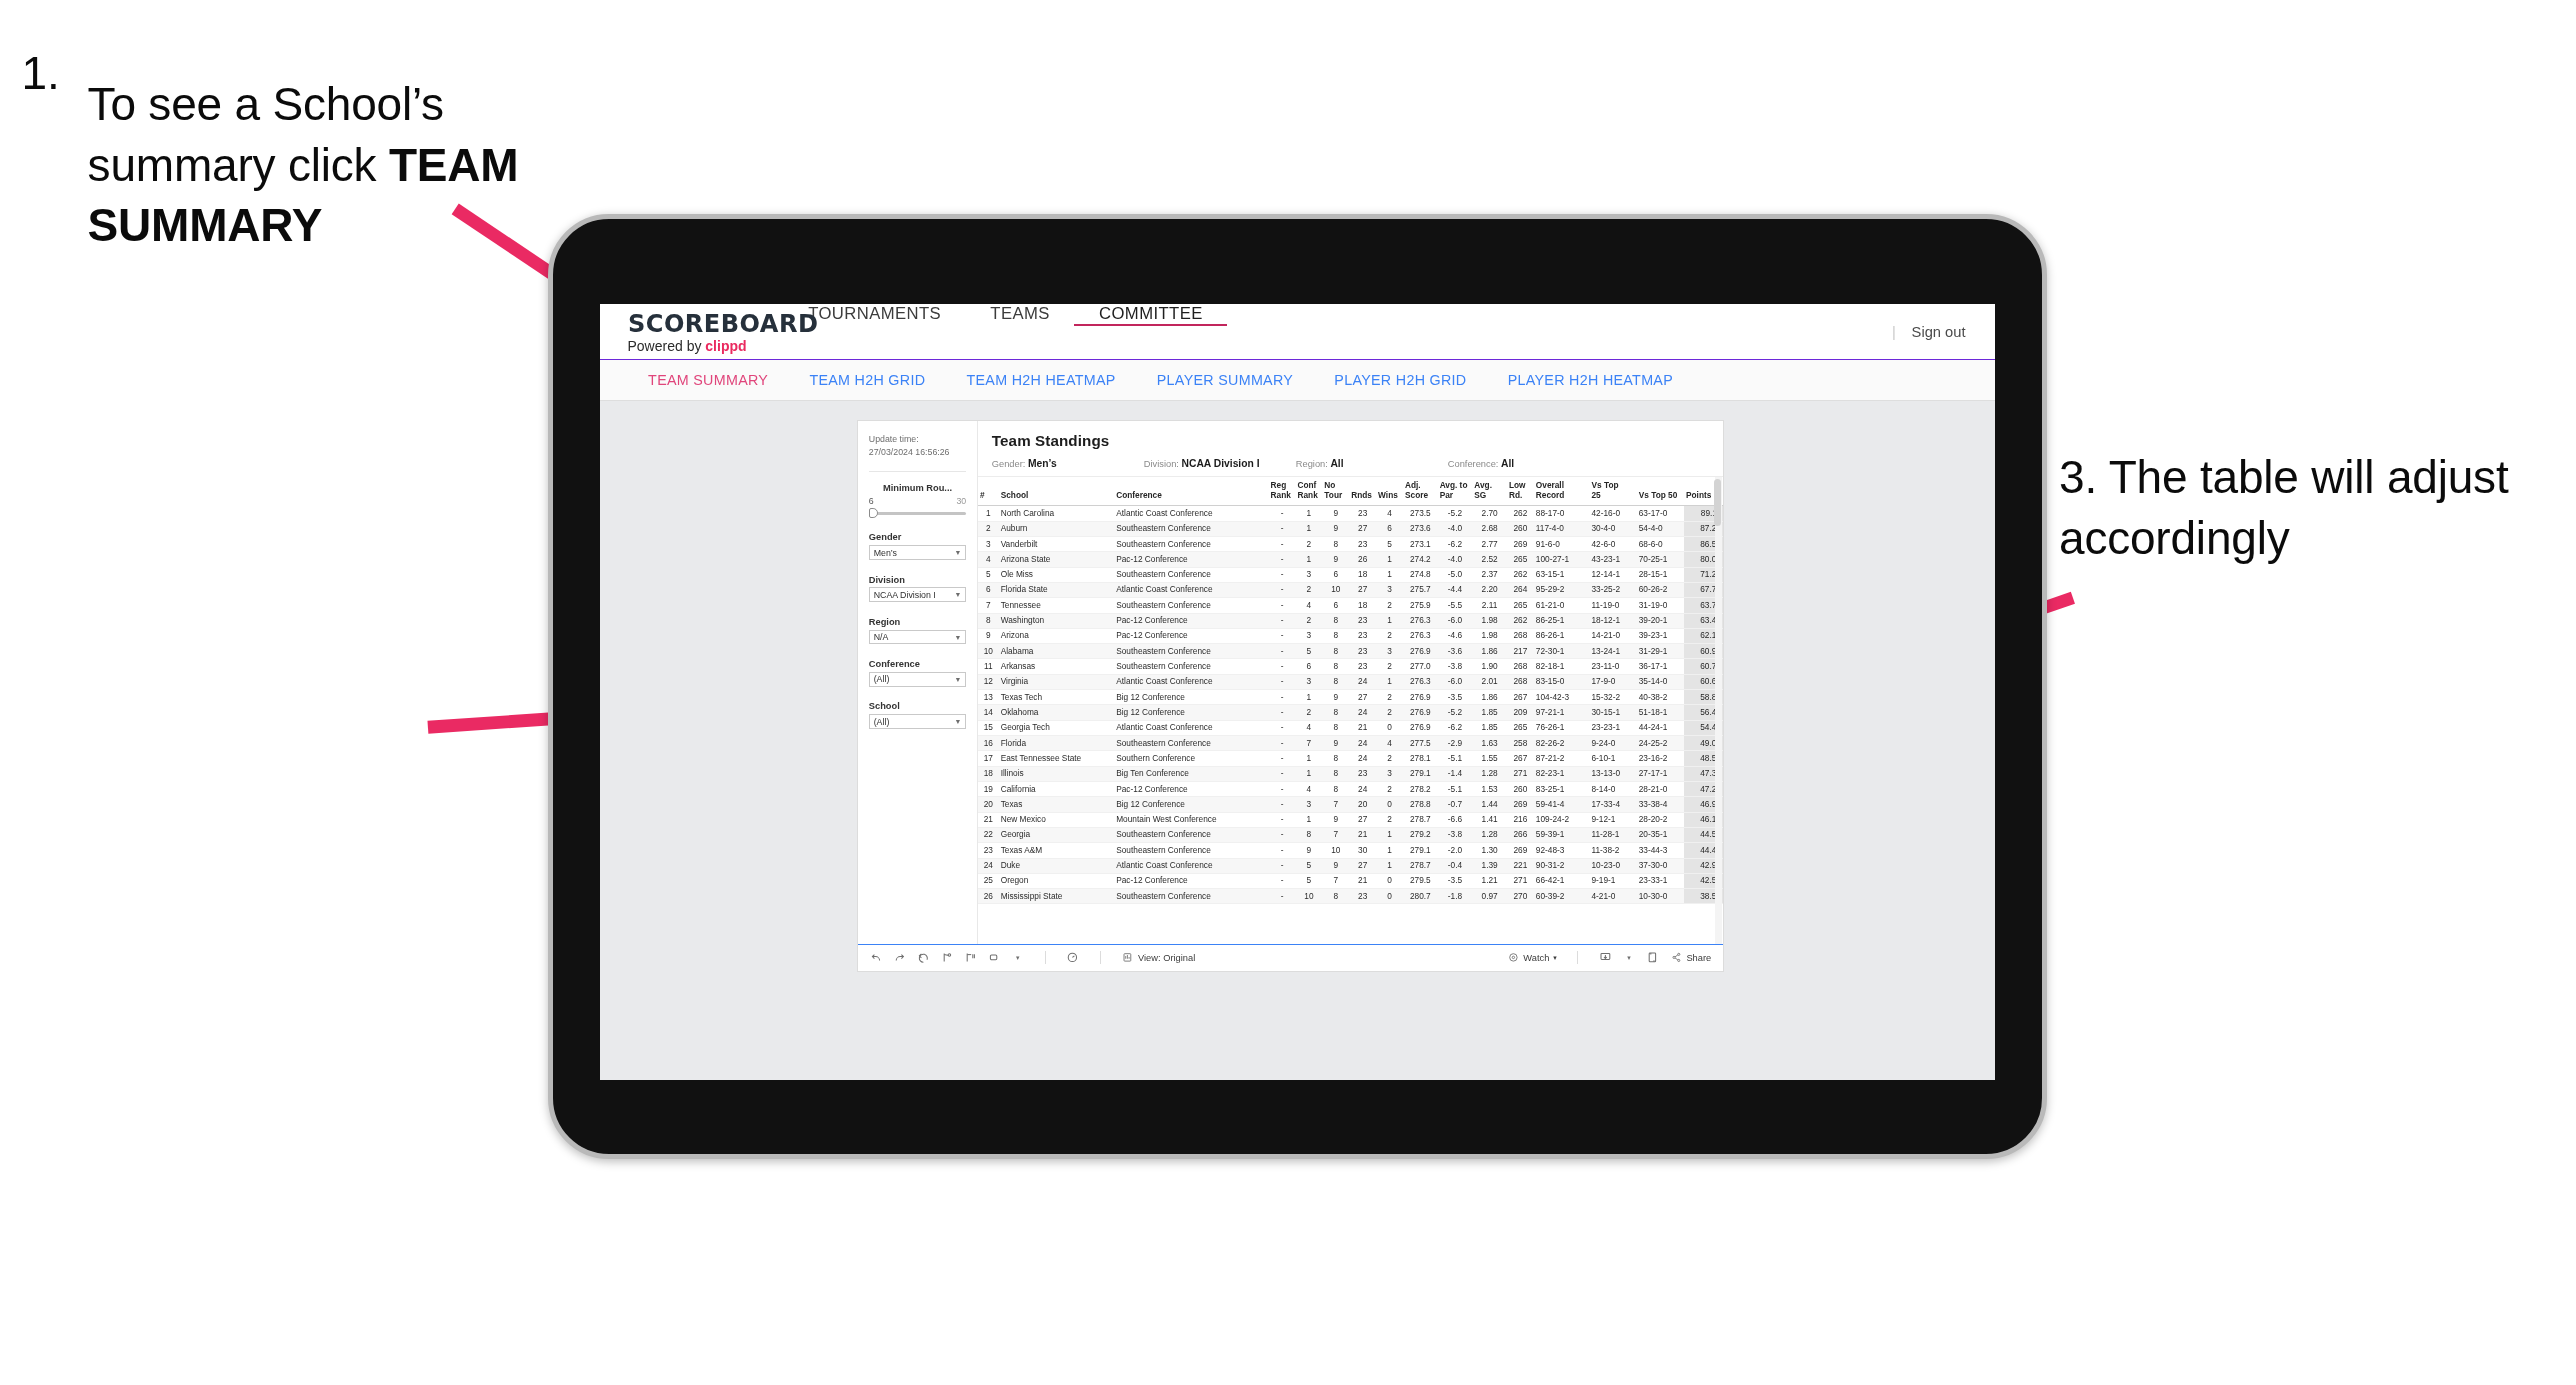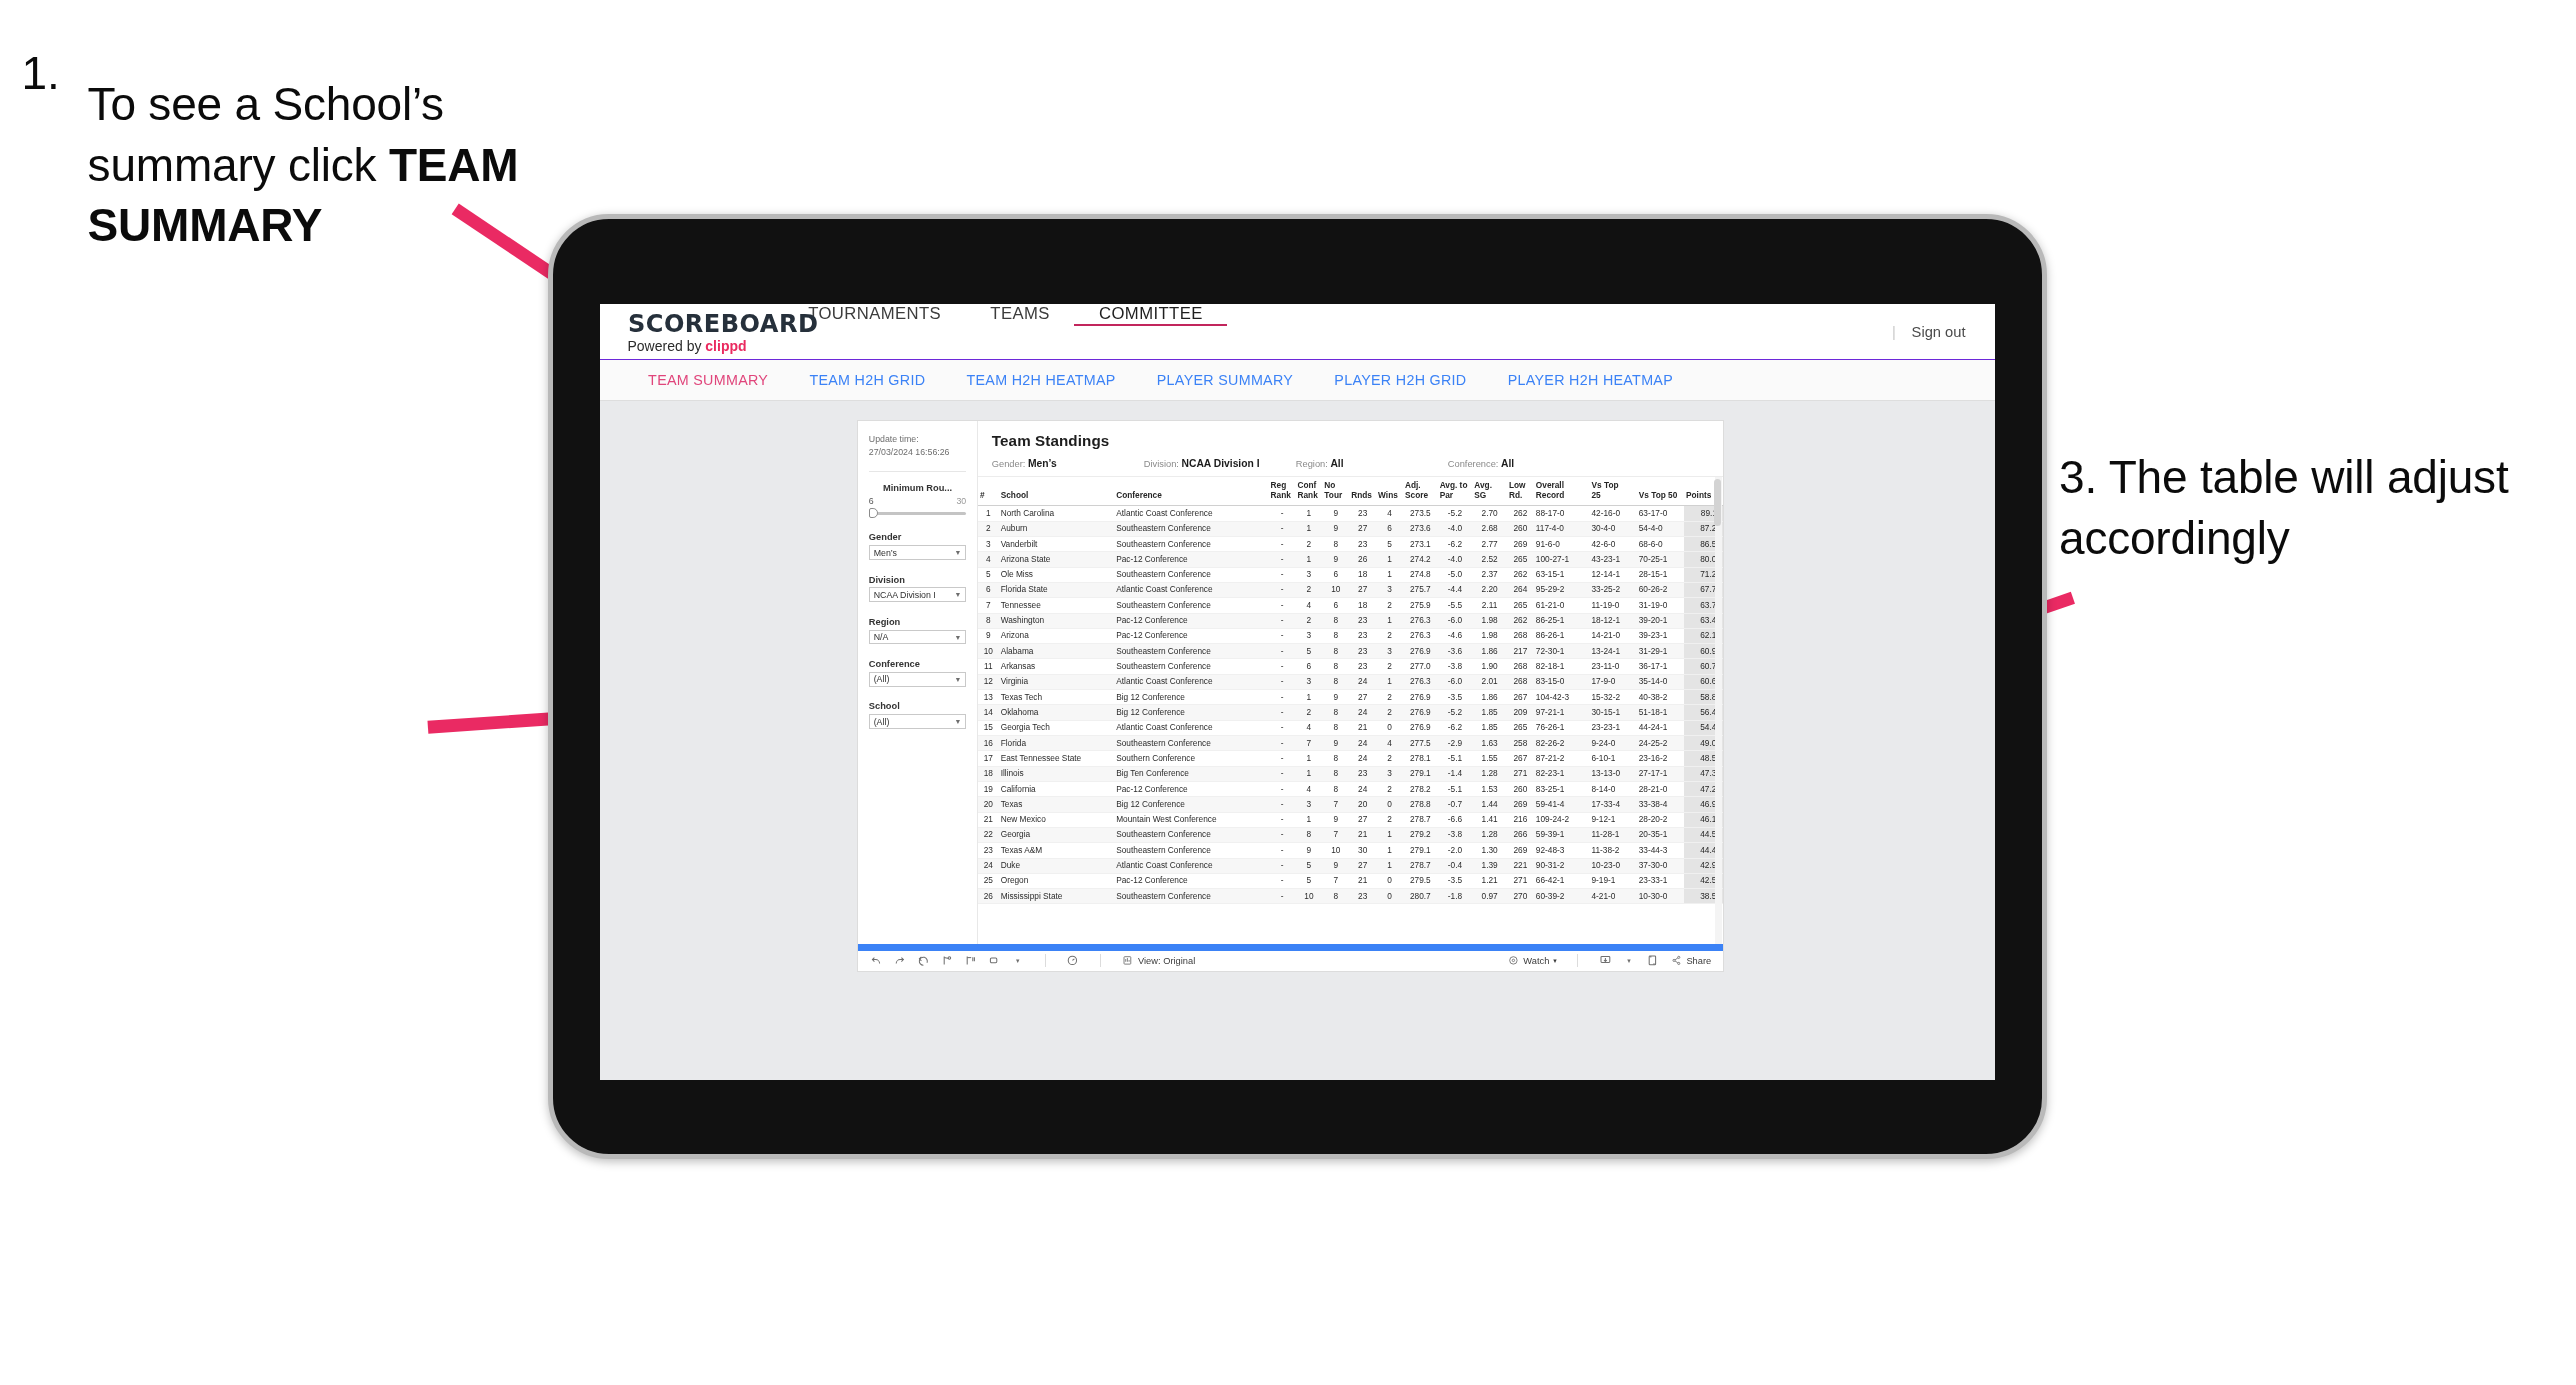--- a/index.html
+++ b/index.html
@@ -174,21 +174,21 @@
   .col-rec { width: 53px; }
   .col-vs { width: 45px; }
   .col-pts { width: 37px; }
 
   #vscroll { position: absolute; right: 1px; top: 2px; width: 6.9px; height: 47px; background: #d3d3d3; border-radius: 3.9px; }
   #vscroll-track { position: absolute; right: 1px; top: 0; bottom: 0; width: 6.9px; background: #f4f4f4; }
 
   
   #viz-toolbar {
     height: 27.5px; flex: 0 0 27.5px;
-    border-top: 7px solid #3b82f6; background: #fff;
+    border-top: 1px solid #3b82f6; background: #fff;
     display: flex; align-items: center; padding: 0 11.8px;
     font-size: 9.3px; color: #555;
   }
   .tb-group { display: flex; align-items: center; gap: 10.8px; }
   .tb-icon { width: 12.8px; height: 12.8px; display: inline-flex; align-items: center; justify-content: center; color: #6f6f6f; cursor: pointer; }
   .tb-sep { width: 1px; height: 12.8px; background: #dcdcdc; margin: 0 9.8px; }
   .tb-label { display: flex; align-items: center; gap: 3.9px; color: #3b3b3b; cursor: pointer; }
   #viz-toolbar .right { margin-left: auto; display: flex; align-items: center; gap: 10.8px; }
 </style>
 </head>

